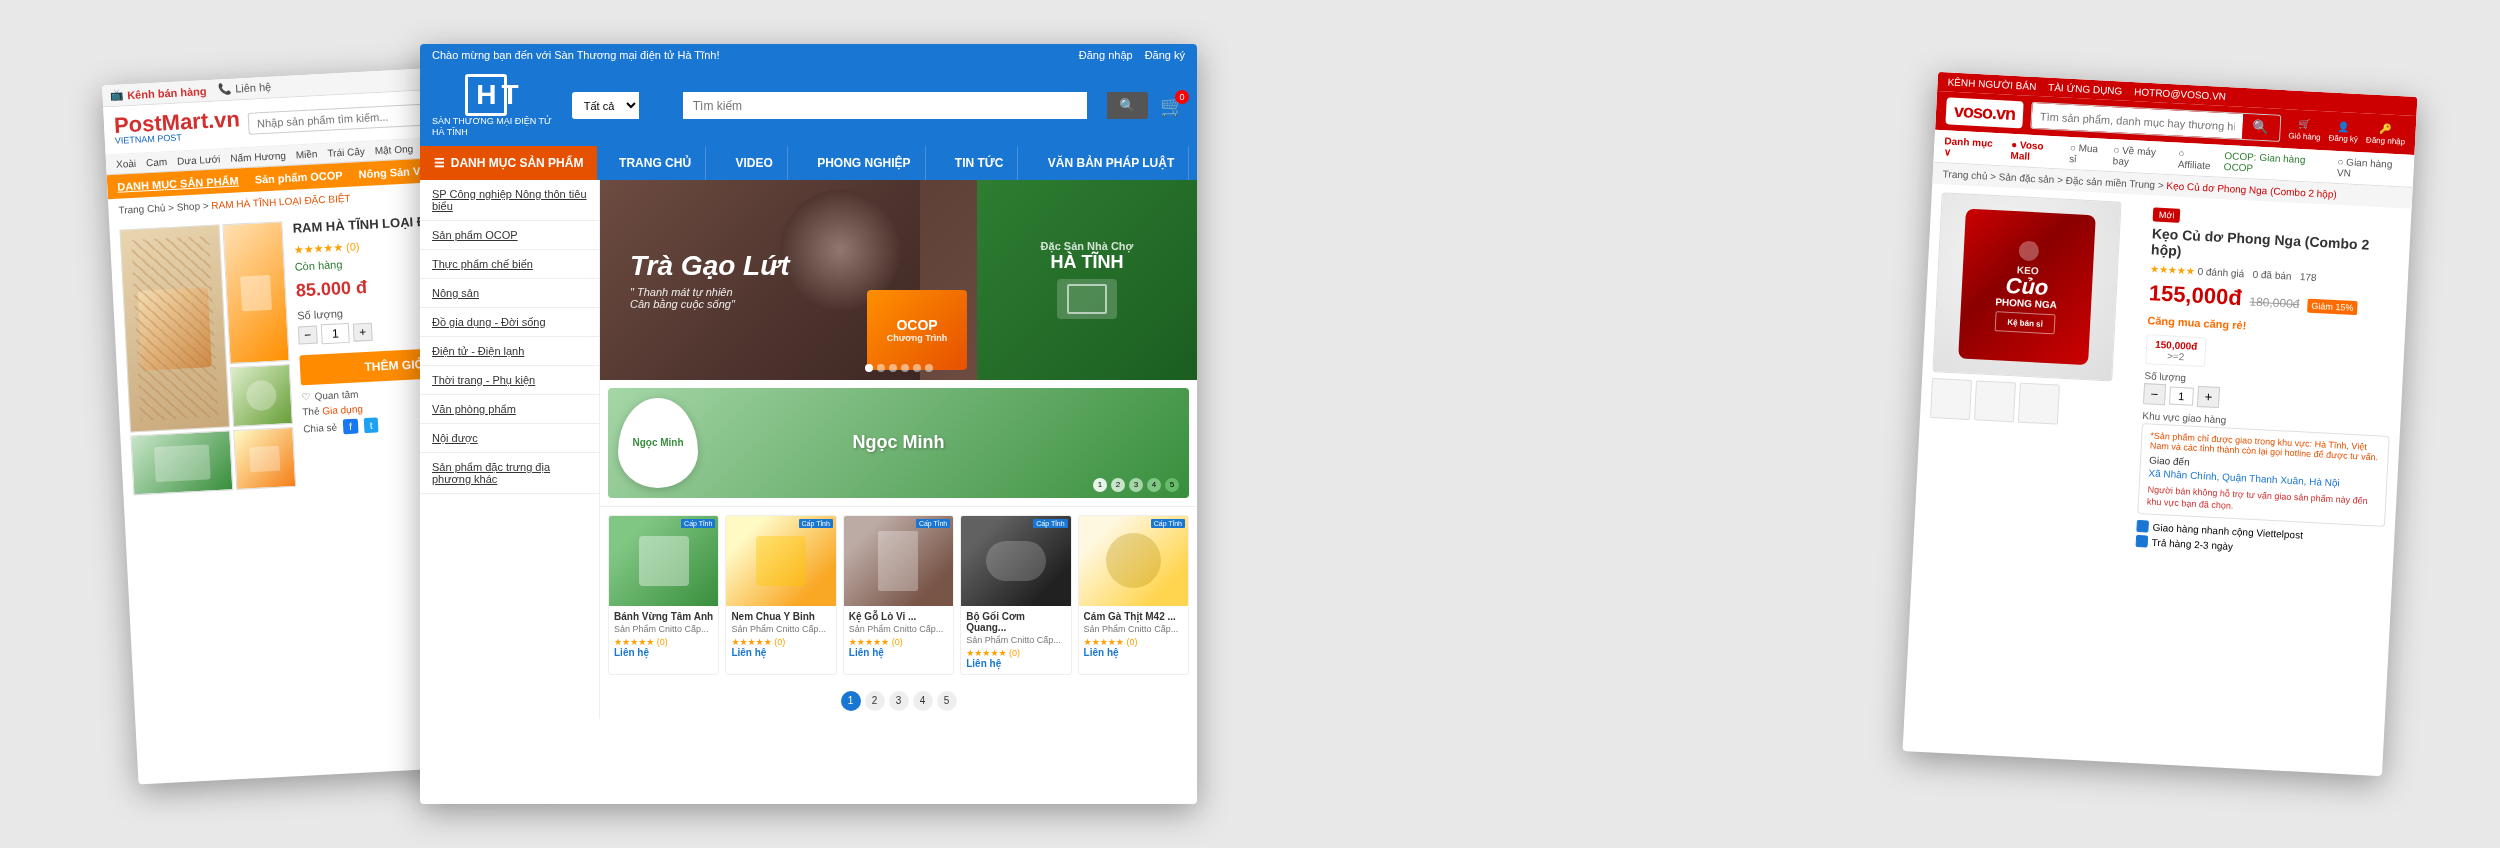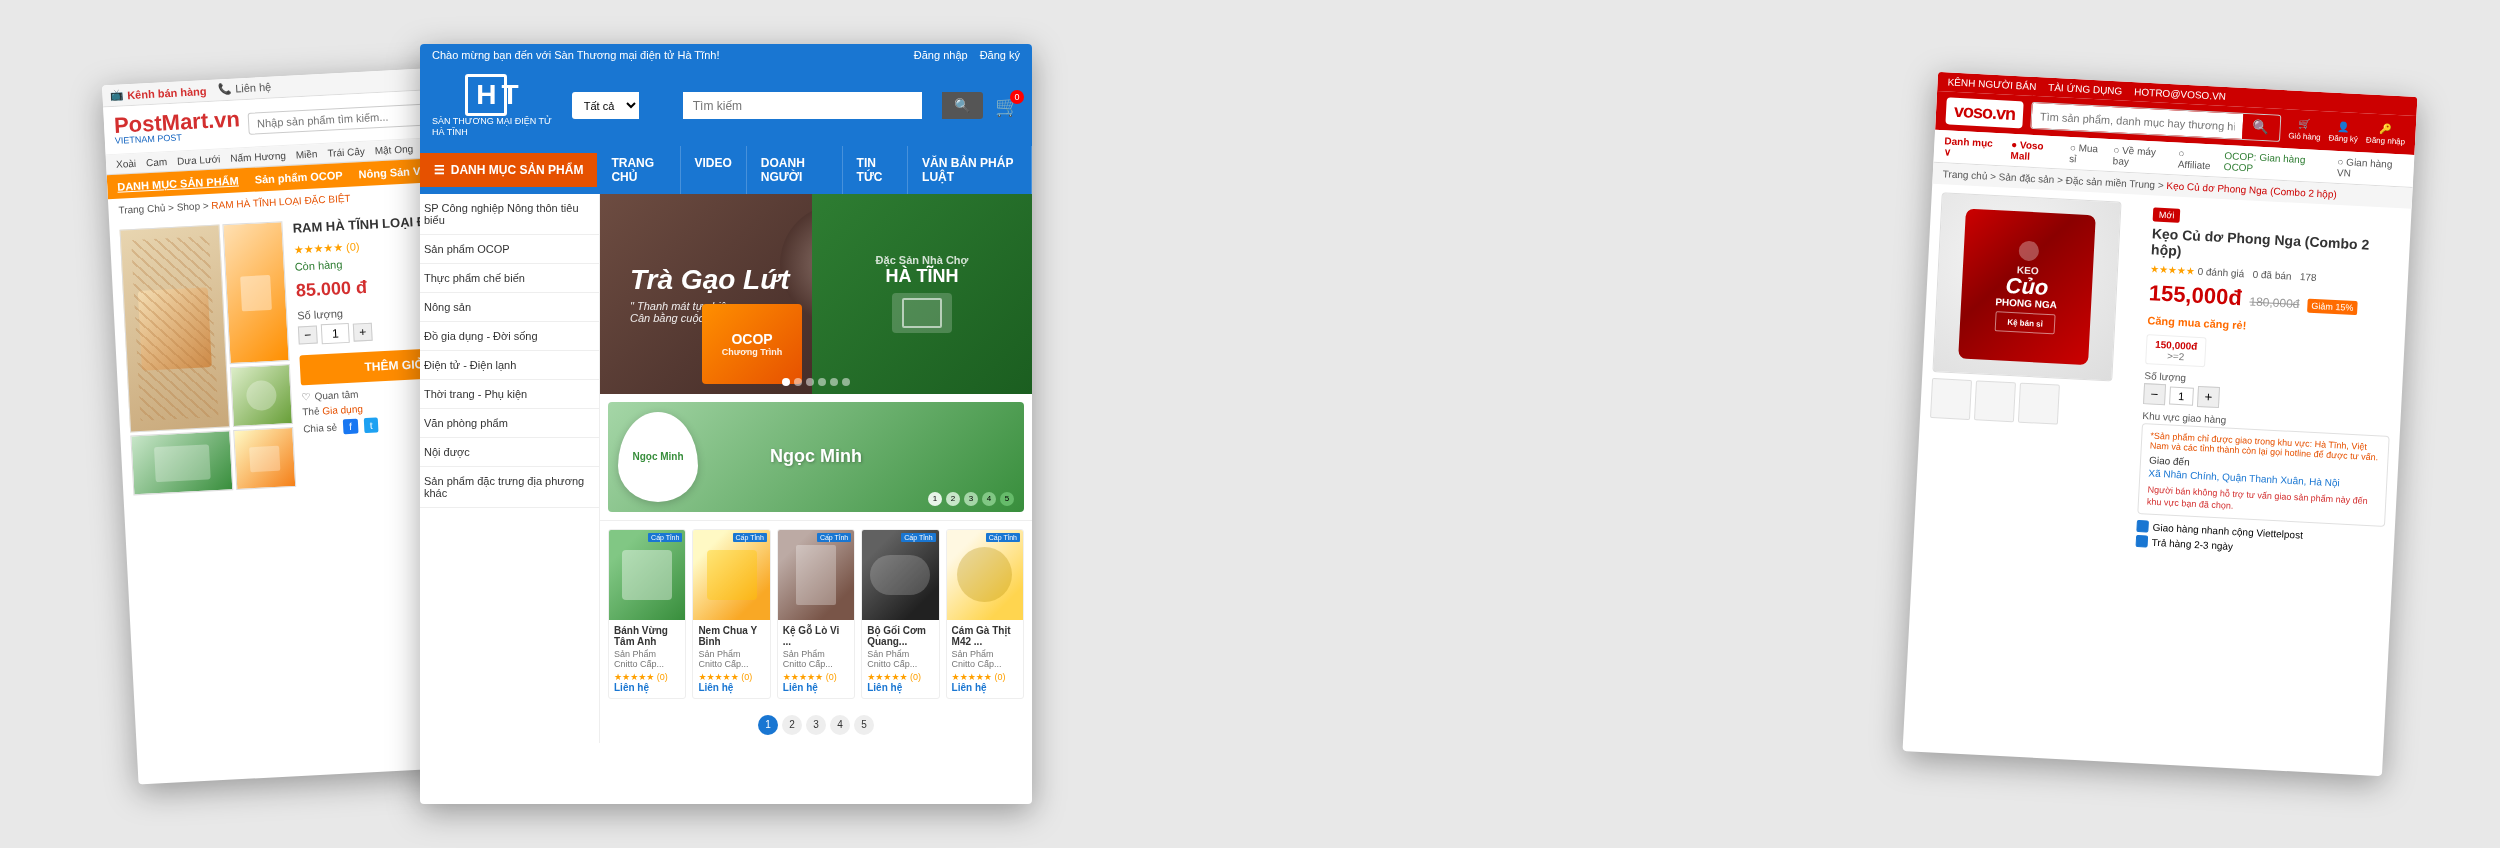--- a/index.html
+++ b/index.html
@@ -29,21 +29,21 @@
       width: 420px;
       height: 700px;
       left: 120px;
       top: 74px;
       transform: rotate(-3deg);
       z-index: 1;
     }
 
     
     .screenshot-middle {
-      width: 612px;
+      width: 777px;
       height: 760px;
       left: 420px;
       top: 44px;
       z-index: 3;
     }
 
     
     .screenshot-right {
       width: 480px;
       height: 680px;
@@ -376,24 +376,25 @@
       display: flex;
     }
 
     .ht-sidebar {
       width: 180px;
       background: white;
       border-right: 1px solid #eee;
       font-size: 11px;
     }
     .ht-sidebar-item {
-      padding: 8px 4px;
+      padding: 8px 12px;
       border-bottom: 1px solid #eee;
       color: #333;
       cursor: pointer;
+      text-decoration: underline;
     }
 
     .ht-main {
       flex: 1;
       overflow: hidden;
     }
 
     .ht-banner {
       width: 100%;
       height: 200px;
@@ -821,21 +822,21 @@
   </div>
 
   <div class="ht-nav">
     <div class="ht-nav-category">
       <span>☰</span>
       <span>DANH MỤC SẢN PHẨM</span>
     </div>
     <div class="ht-nav-items">
       <span class="ht-nav-item">TRANG CHỦ</span>
       <span class="ht-nav-item">VIDEO</span>
-      <span class="ht-nav-item">DOANH NGƯỜI</span>
+      <span class="ht-nav-item">PHONG NGHIỆP</span>
       <span class="ht-nav-item">TIN TỨC</span>
       <span class="ht-nav-item">VĂN BẢN PHÁP LUẬT</span>
     </div>
   </div>
 
   <div class="ht-content">
 
     <div class="ht-sidebar">
       <div class="ht-sidebar-item">SP Công nghiệp Nông thôn tiêu biểu</div>
       <div class="ht-sidebar-item">Sản phẩm OCOP</div>

